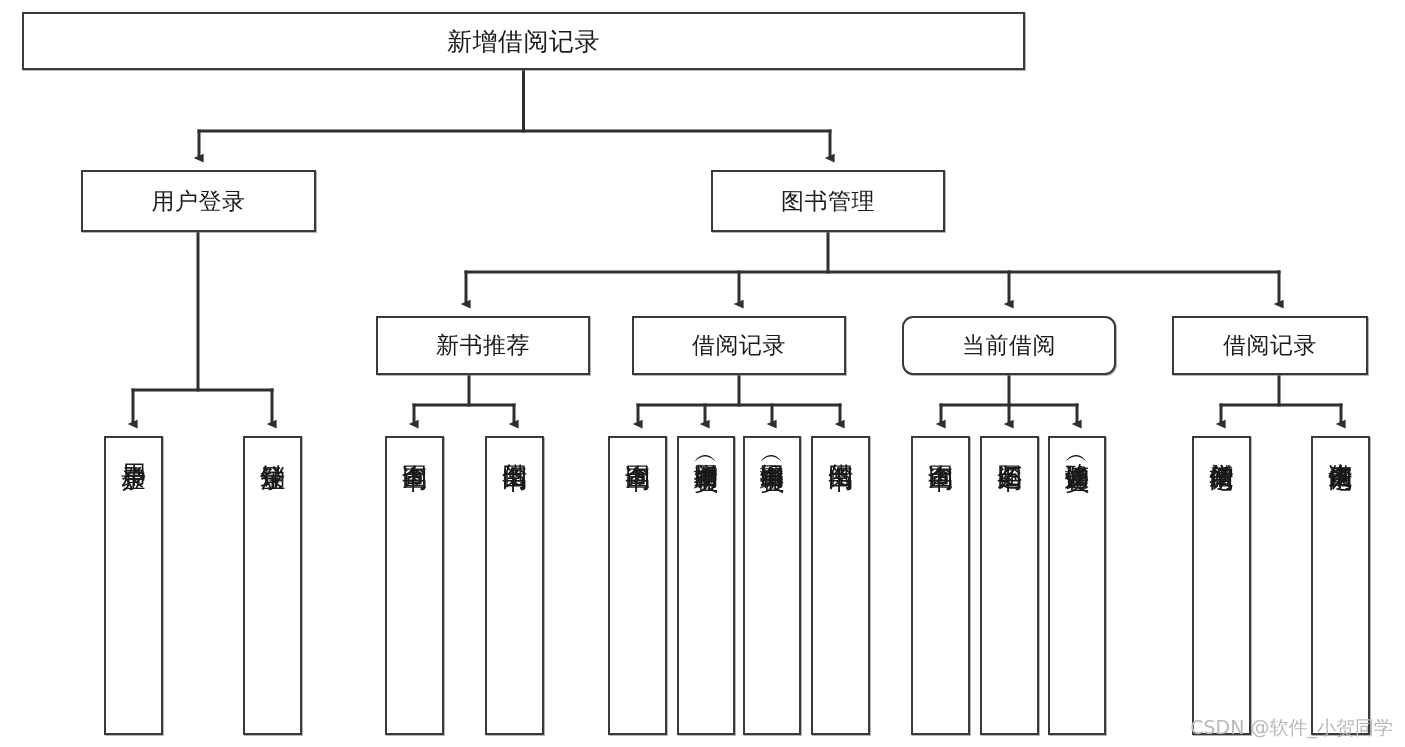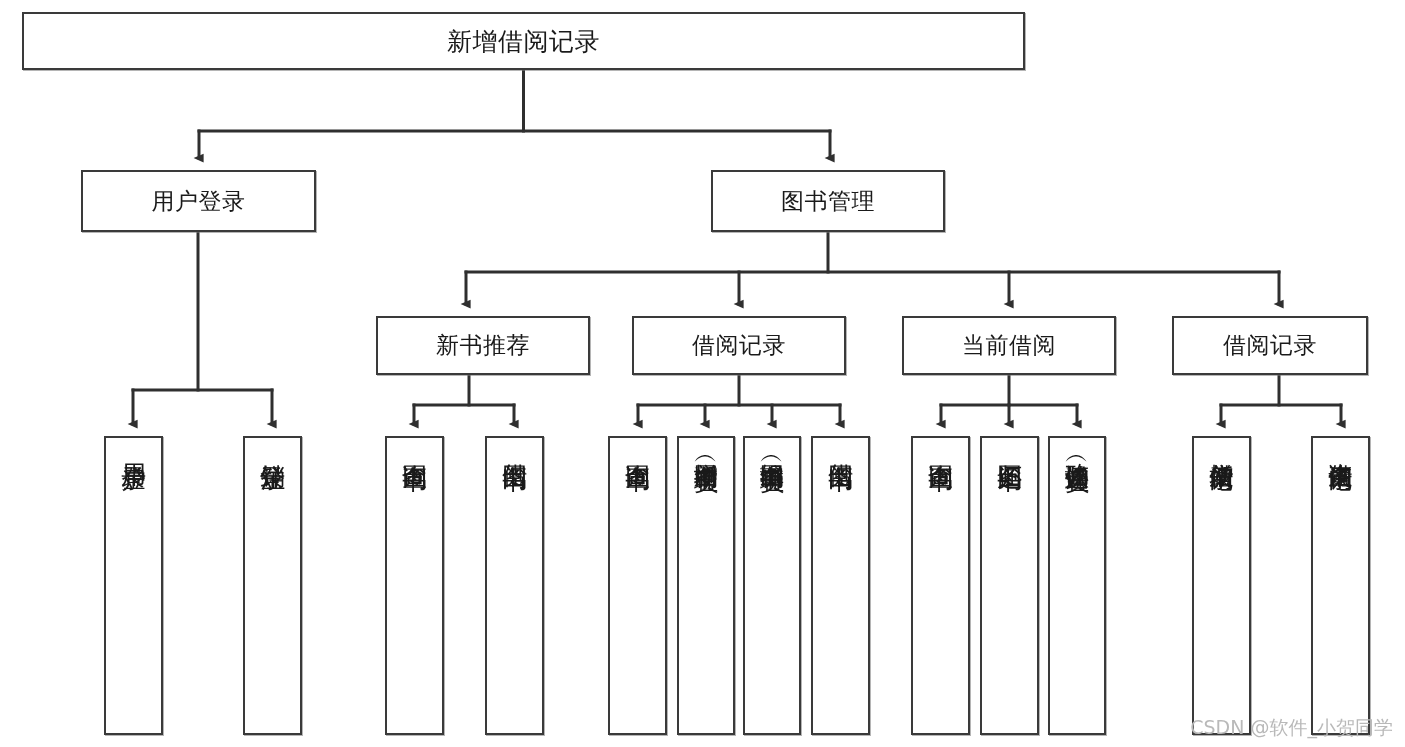--- a/index.html
+++ b/index.html
@@ -151,21 +151,21 @@
   </div>
 
   <div class="node branch" style="left:376px; top:316px; width:214px; height:59px;">
     <span class="node-label">新书推荐</span>
   </div>
 
   <div class="node branch" style="left:632px; top:316px; width:214px; height:59px;">
     <span class="node-label">借阅记录</span>
   </div>
 
-  <div class="node branch" style="left:902px; top:316px; width:214px; height:59px;">
+  <div class="node branch" style="left:902px; top:316px; width:214px; height:59px;border-radius:11px;">
     <span class="node-label">当前借阅</span>
   </div>
 
   <div class="node branch" style="left:1172px; top:316px; width:196px; height:59px;">
     <span class="node-label">借阅记录</span>
   </div>
 
   <div class="node leaf" style="left:104px; top:436px; width:59px; height:299px;">
     <span class="node-label">用户登录</span>
   </div>

